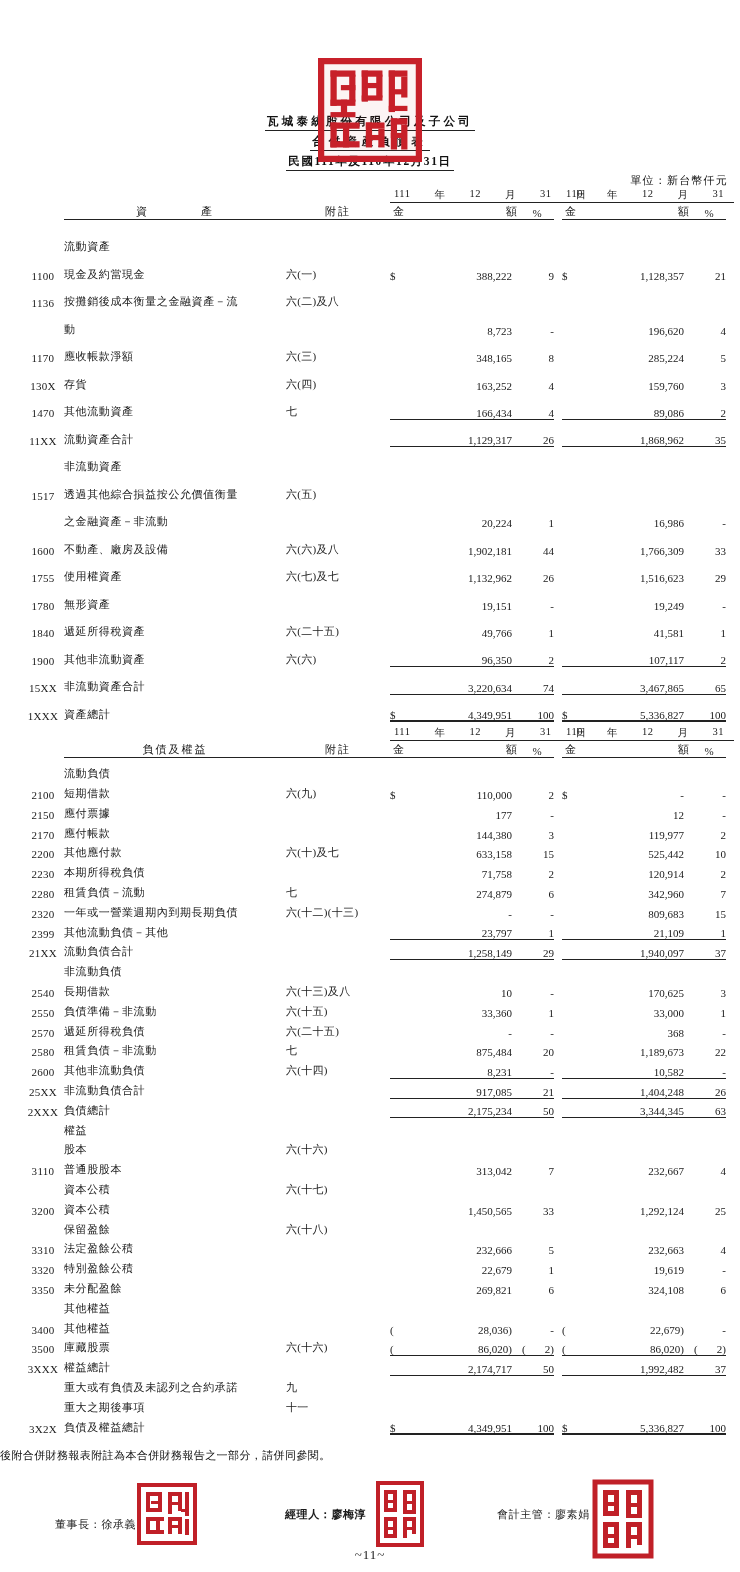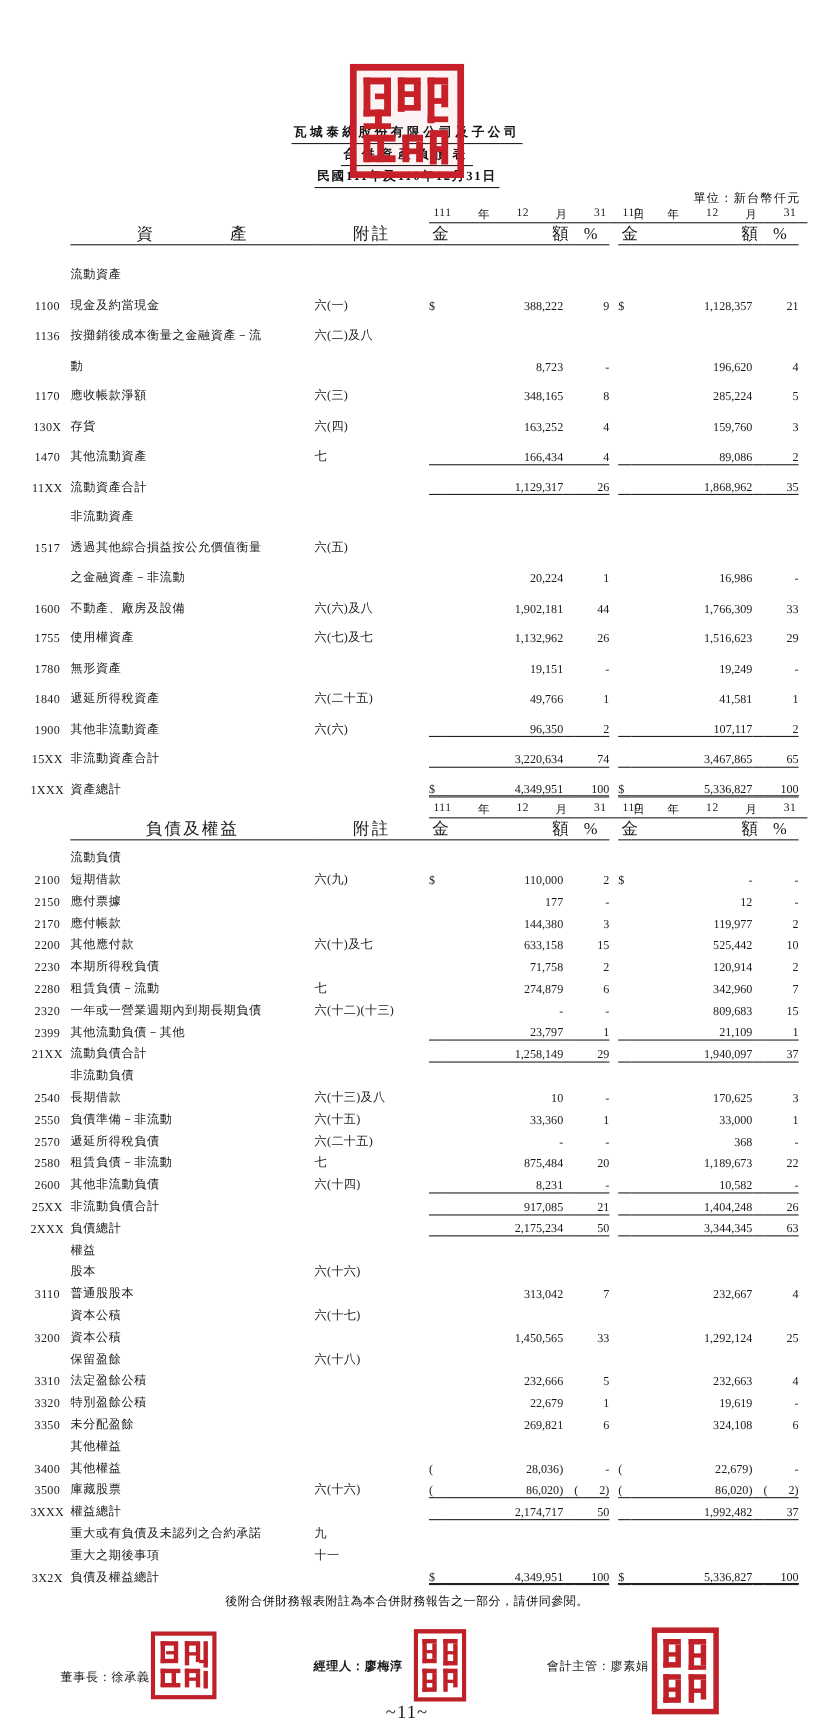--- a/index.html
+++ b/index.html
@@ -90,21 +90,21 @@
     letter-spacing: 0.5px;
     border-bottom: 1px solid #222;
     padding-bottom: 1px;
     white-space: nowrap;
   }
   .date-cell span { display: inline-block; }
   .date-spread { display: flex; justify-content: space-between; padding: 0 4px; gap: 24px; }
 
   
   .colhead {
-    font-size: 15px;
+    font-size: 11px;
     letter-spacing: 2px;
     border-bottom: 1px solid #222;
     padding-bottom: 1px;
     height: 17px;
   }
   .colhead-center { text-align: center; }
   .colhead-spread { display: flex; justify-content: space-between; padding: 0 3px; }
   .colhead-pct { text-align: center; }
 
   tr.row-asset td { height: 27.5px; }
@@ -129,21 +129,20 @@
   .ruleD {
     border-bottom: 1px solid #222;
     box-shadow: inset 0 -4px 0 -3px #222;
   }
 
   
   .footer {
     position: absolute;
     left: 0; right: 0;
     top: 1448px;
-    text-align: center;
   }
   .footer-note {
     font-size: 11px;
     letter-spacing: 0.4px;
     color: #111;
   }
   .sign-row {
     position: relative;
     margin-top: 22px;
     height: 60px;
@@ -161,21 +160,21 @@
   .sig-seal { position: absolute; z-index: 4; }
   .seal-chair { left: 137px; top: -2px;  width: 60px; height: 62px; }
   .seal-mgr   { left: 376px; top: -4px;  width: 48px; height: 66px; }
   .seal-acct  { left: 592px; top: -6px;  width: 62px; height: 80px; }
 
   .page-num {
     position: absolute;
     left: 0; right: 0;
     top: 1547px;
     text-align: center;
-    font-size: 17px;
+    font-size: 13px;
     letter-spacing: 1px;
   }
 </style>
 </head>
 <body>
 
 <div class="page">
 
   <div class="header-block">
 

